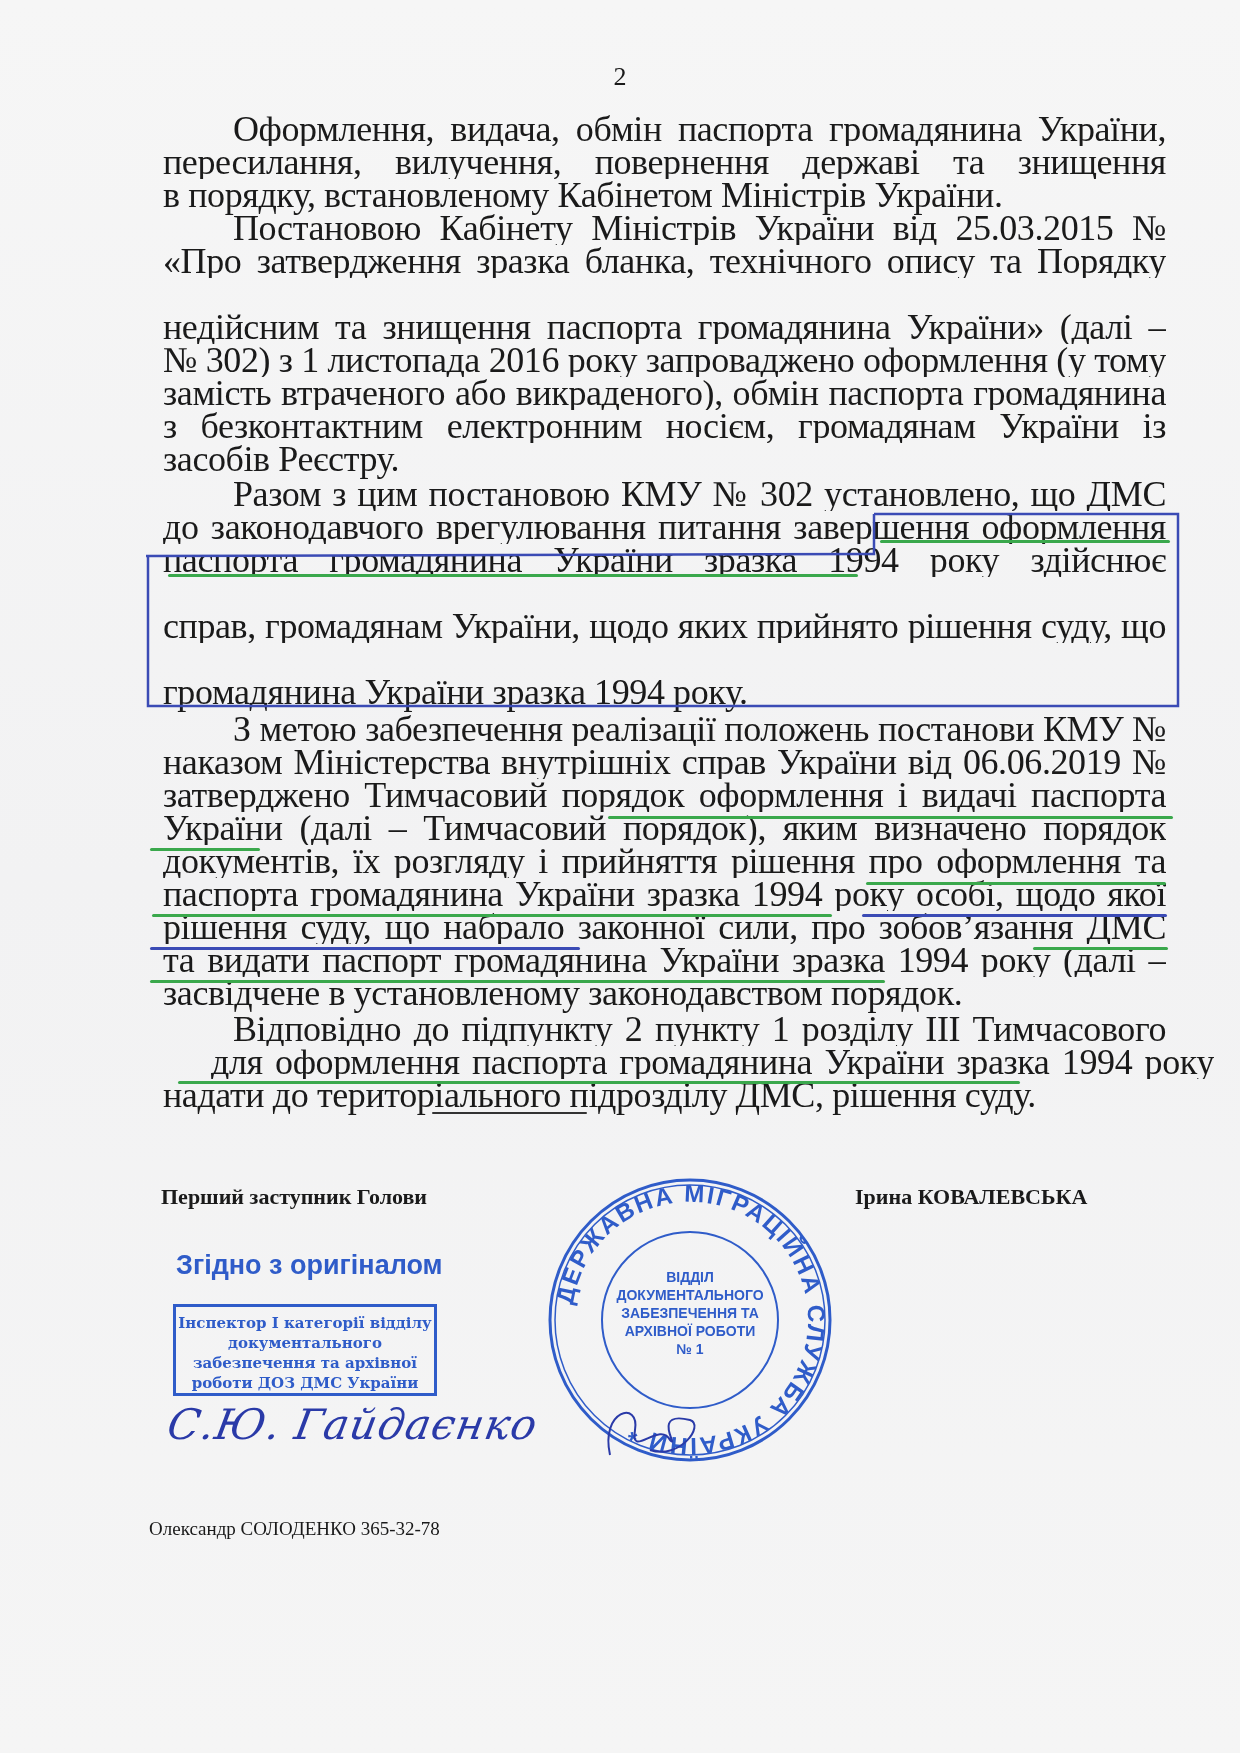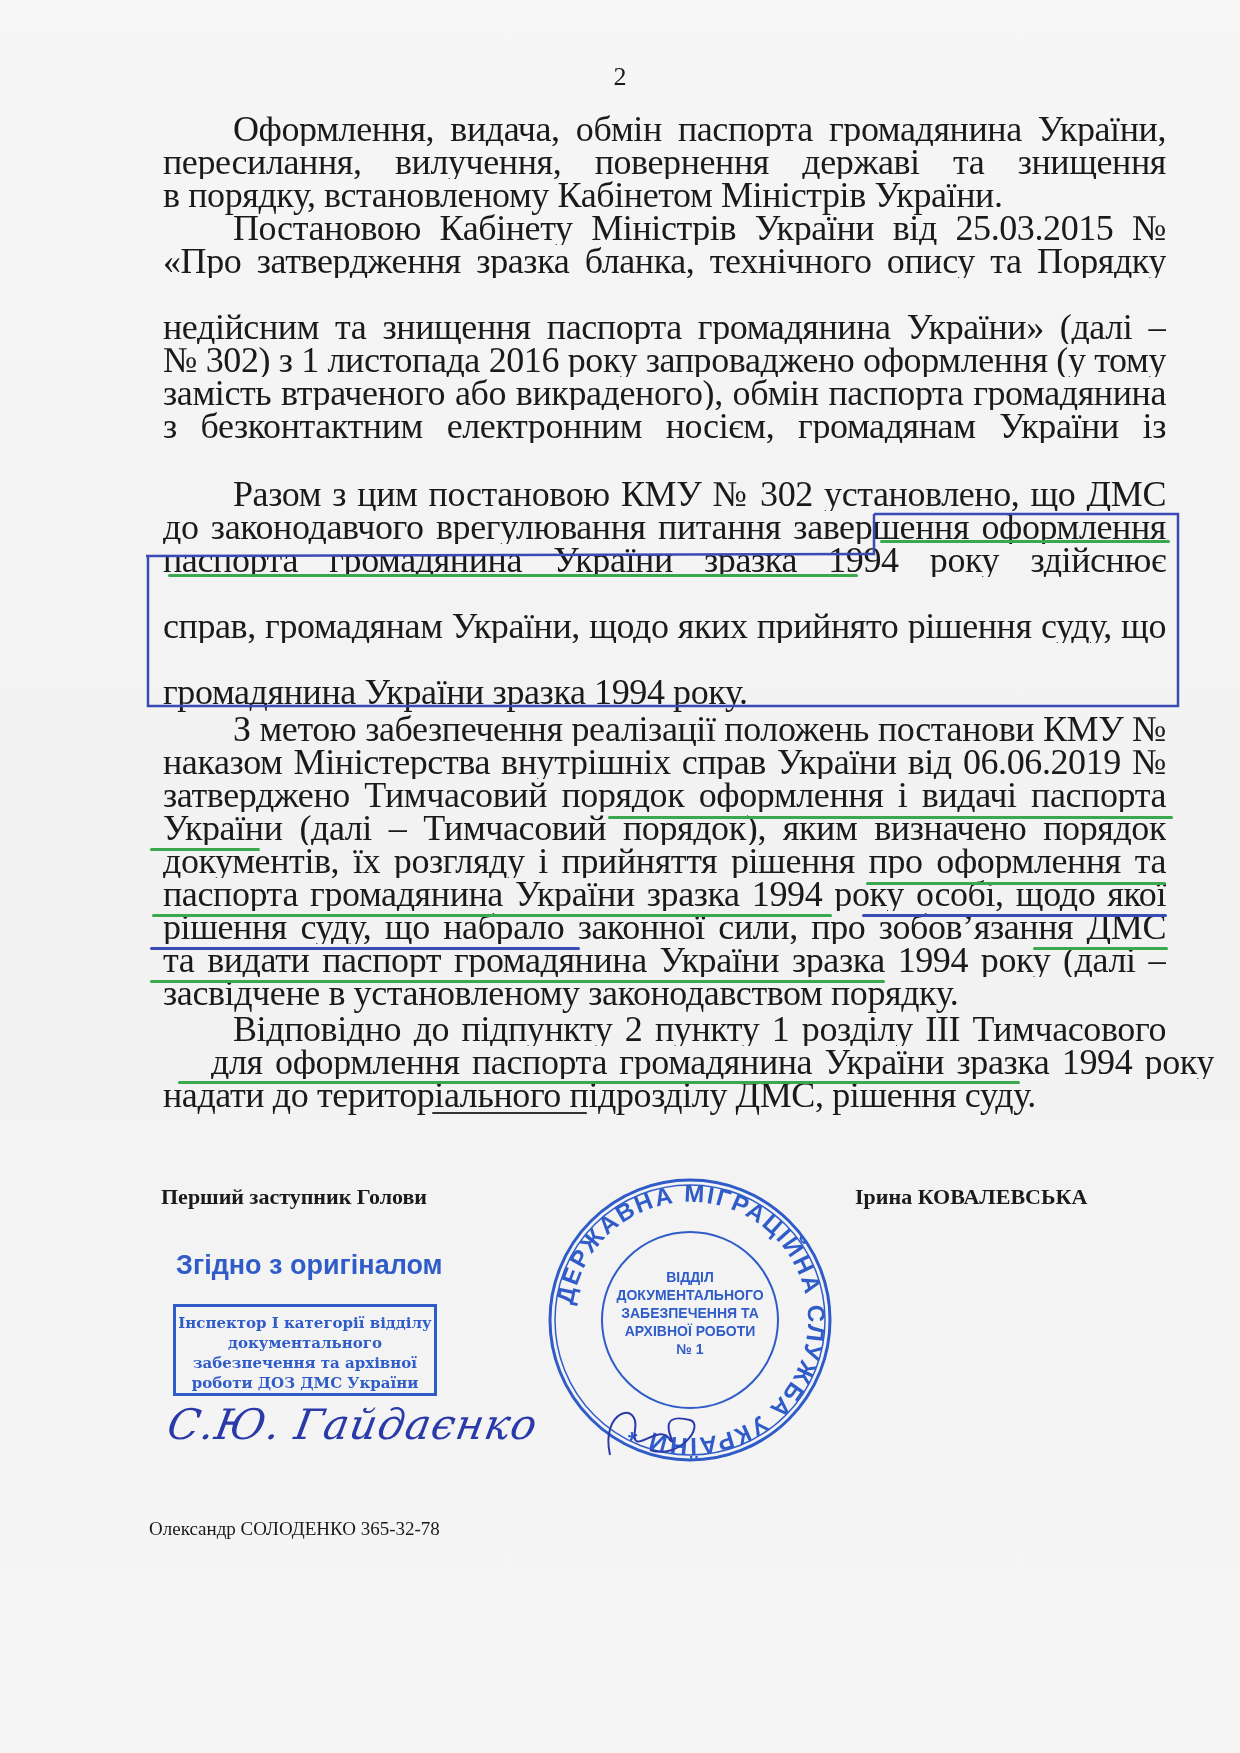--- a/index.html
+++ b/index.html
@@ -32,20 +32,21 @@
   <div class="line ind j" style="top: 113px; white-space: normal; height: 33px; overflow: hidden; text-align-last: justify;">Оформлення, видача, обмін паспорта громадянина України, його</div>
   <div class="line j" style="top: 146px; white-space: normal; height: 33px; overflow: hidden; text-align-last: justify;">пересилання, вилучення, повернення державі та знищення здійснюються</div>
   <div class="line" style="top:179px">в порядку, встановленому Кабінетом Міністрів України.</div>
 
   <div class="line ind j" style="top: 212px; white-space: normal; height: 33px; overflow: hidden; text-align-last: justify;">Постановою Кабінету Міністрів України від 25.03.2015 № 302</div>
   <div class="line j" style="top: 245px; white-space: normal; height: 33px; overflow: hidden; text-align-last: justify;">«Про затвердження зразка бланка, технічного опису та Порядку оформлення,</div>
   <div class="line j" style="top: 311px; white-space: normal; height: 33px; overflow: hidden; text-align-last: justify;">недійсним та знищення паспорта громадянина України» (далі – постанова КМУ</div>
   <div class="line j" style="top: 344px; white-space: normal; height: 33px; overflow: hidden; text-align-last: justify;">№ 302) з 1 листопада 2016 року запроваджено оформлення (у тому числі</div>
   <div class="line j" style="top: 377px; white-space: normal; height: 33px; overflow: hidden; text-align-last: justify;">замість втраченого або викраденого), обмін паспорта громадянина України</div>
   <div class="line j" style="top: 410px; white-space: normal; height: 33px; overflow: hidden; text-align-last: justify;">з безконтактним електронним носієм, громадянам України із застосуванням</div>
+  <div class="line" style="top:443px">засобів Реєстру.</div>
 
   <div class="line ind j" style="top: 478px; white-space: normal; height: 33px; overflow: hidden; text-align-last: justify;">Разом з цим постановою КМУ № 302 установлено, що ДМС</div>
   <div class="line j" style="top: 511px; white-space: normal; height: 33px; overflow: hidden; text-align-last: justify;">до законодавчого врегулювання питання завершення оформлення та видачі</div>
   <div class="line j" style="top: 544px; white-space: normal; height: 33px; overflow: hidden; text-align-last: justify;">паспорта громадянина України зразка 1994 року здійснює оформлення</div>
   <div class="line j" style="top: 610px; white-space: normal; height: 33px; overflow: hidden; text-align-last: justify;">справ, громадянам України, щодо яких прийнято рішення суду, що набрало</div>
   <div class="line" style="top:676px">громадянина України зразка 1994 року.</div>
 
   <svg style="left:140px;top:510px" width="1045" height="200">
     <polyline points="734,4 1038,4 1038,196 8,196 8,46 6,46 730,44 734,44 734,4" fill="none" stroke="#3b4bb5" stroke-width="2.5"></polyline>
   </svg>
@@ -54,21 +55,21 @@
   <div class="ul-g" style="left:168px;top:574px;width:690px"></div>
 
   <div class="line ind j" style="top: 713px; white-space: normal; height: 33px; overflow: hidden; text-align-last: justify;">З метою забезпечення реалізації положень постанови КМУ № 302</div>
   <div class="line j" style="top: 746px; white-space: normal; height: 33px; overflow: hidden; text-align-last: justify;">наказом Міністерства внутрішніх справ України від 06.06.2019 № 456</div>
   <div class="line j" style="top: 779px; white-space: normal; height: 33px; overflow: hidden; text-align-last: justify;">затверджено Тимчасовий порядок оформлення і видачі паспорта громадянина</div>
   <div class="line j" style="top: 812px; white-space: normal; height: 33px; overflow: hidden; text-align-last: justify;">України (далі – Тимчасовий порядок), яким визначено порядок подання</div>
   <div class="line j" style="top: 845px; white-space: normal; height: 33px; overflow: hidden; text-align-last: justify;">документів, їх розгляду і прийняття рішення про оформлення та видачу</div>
   <div class="line j" style="top: 878px; white-space: normal; height: 33px; overflow: hidden; text-align-last: justify;">паспорта громадянина України зразка 1994 року особі, щодо якої прийнято</div>
   <div class="line j" style="top: 911px; white-space: normal; height: 33px; overflow: hidden; text-align-last: justify;">рішення суду, що набрало законної сили, про зобов’язання ДМС оформити</div>
   <div class="line j" style="top: 944px; white-space: normal; height: 33px; overflow: hidden; text-align-last: justify;">та видати паспорт громадянина України зразка 1994 року (далі – рішення суду),</div>
-  <div class="line" style="top:977px">засвідчене в установленому законодавством порядку.</div>
+  <div class="line" style="top:977px">засвідчене в установленому законодавством порядок.</div>
 
   <div class="ul-g" style="left:608px;top:816px;width:565px"></div>
   <div class="ul-g" style="left:150px;top:848px;width:110px"></div>
   <div class="ul-g" style="left:866px;top:882px;width:300px"></div>
   <div class="ul-g" style="left:152px;top:914px;width:680px"></div>
   <div class="ul-b" style="left:862px;top:914px;width:305px"></div>
   <div class="ul-b" style="left:150px;top:947px;width:430px"></div>
   <div class="ul-g" style="left:1033px;top:947px;width:135px"></div>
   <div class="ul-g" style="left:150px;top:980px;width:735px"></div>
 

